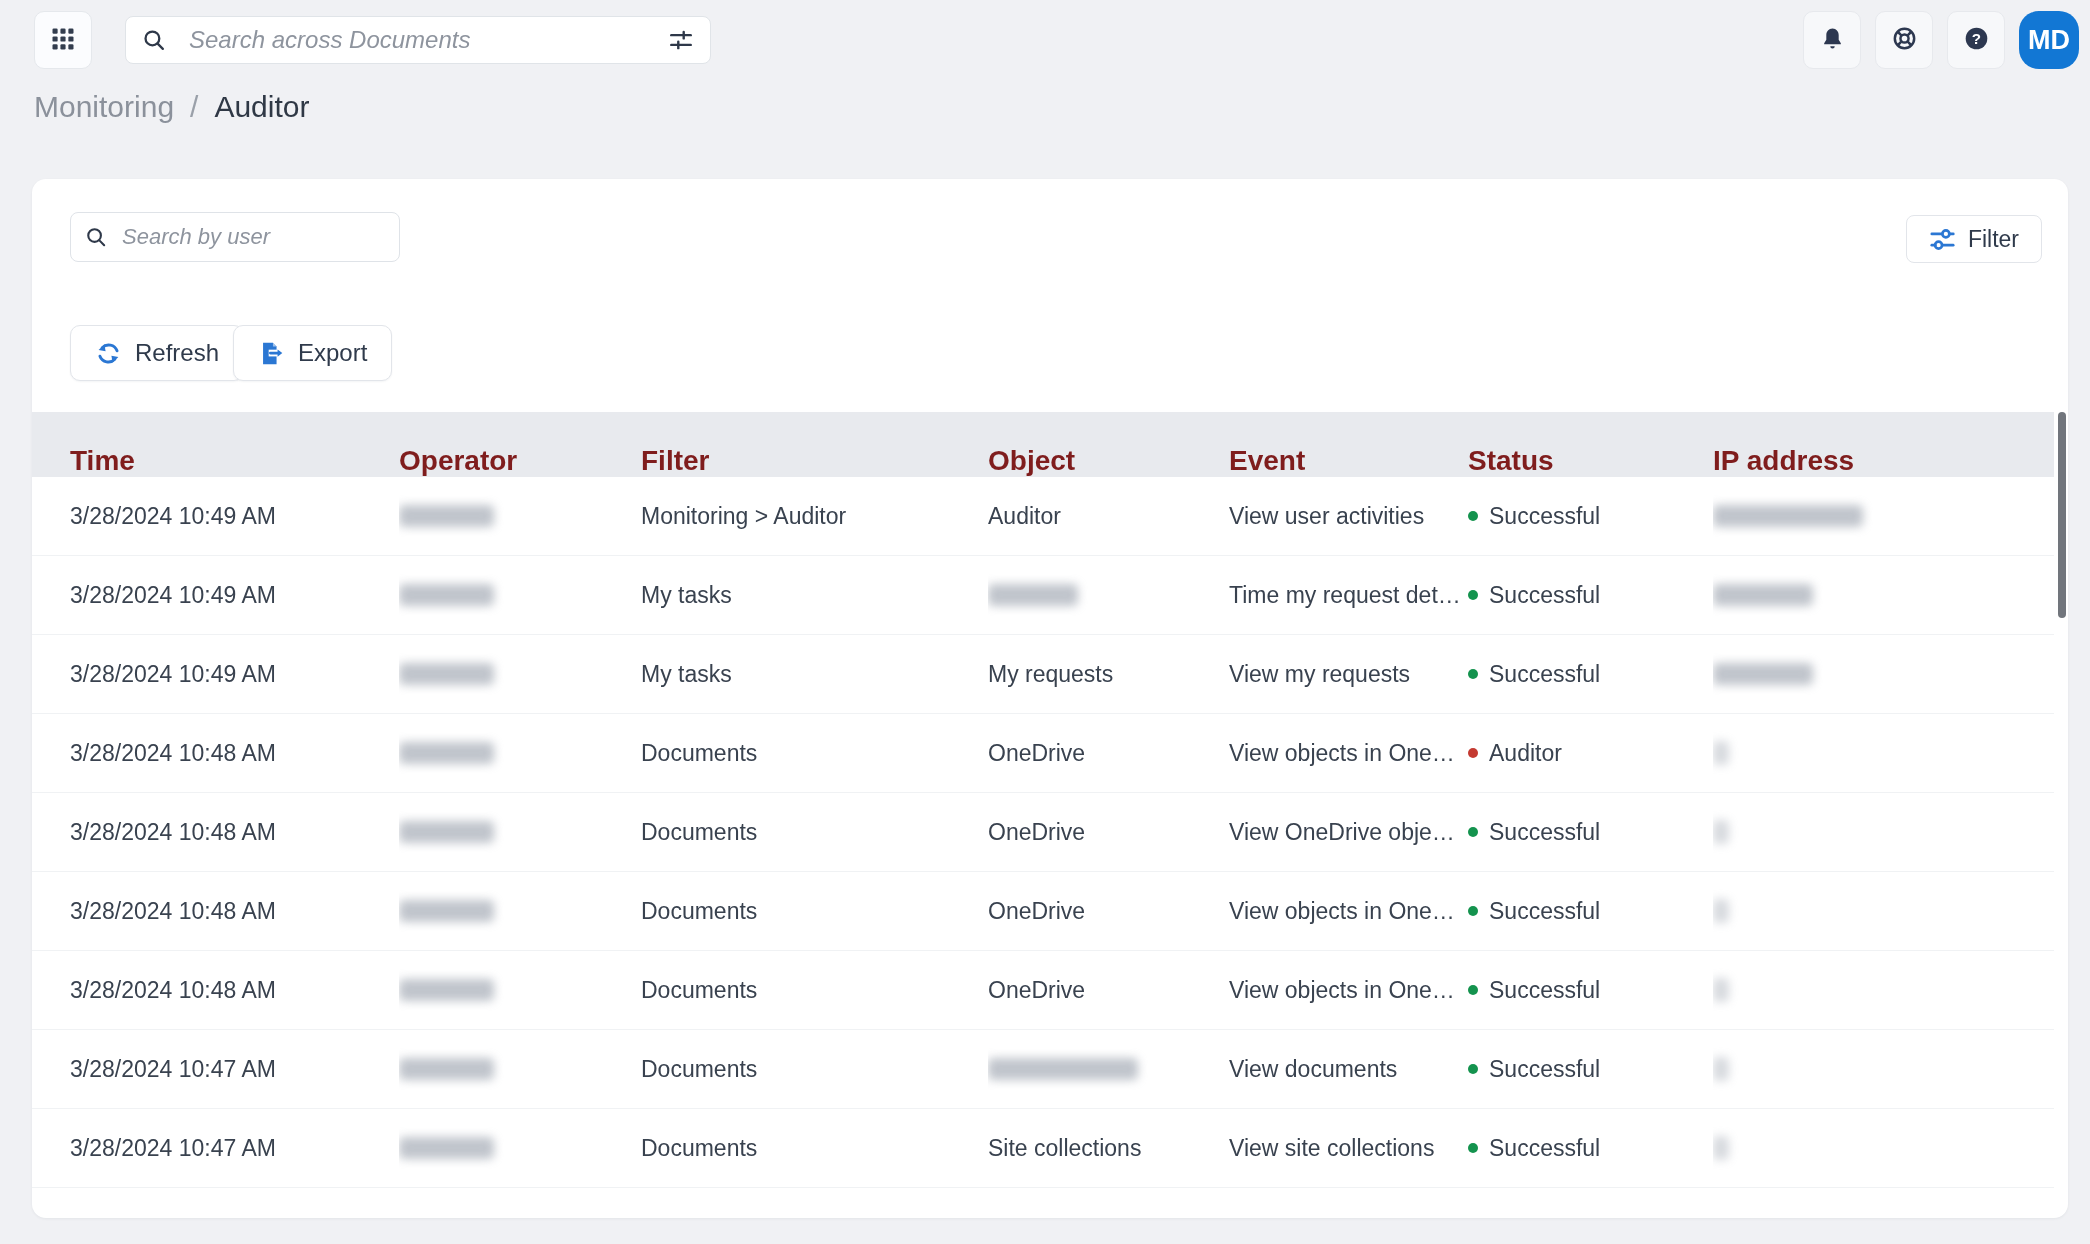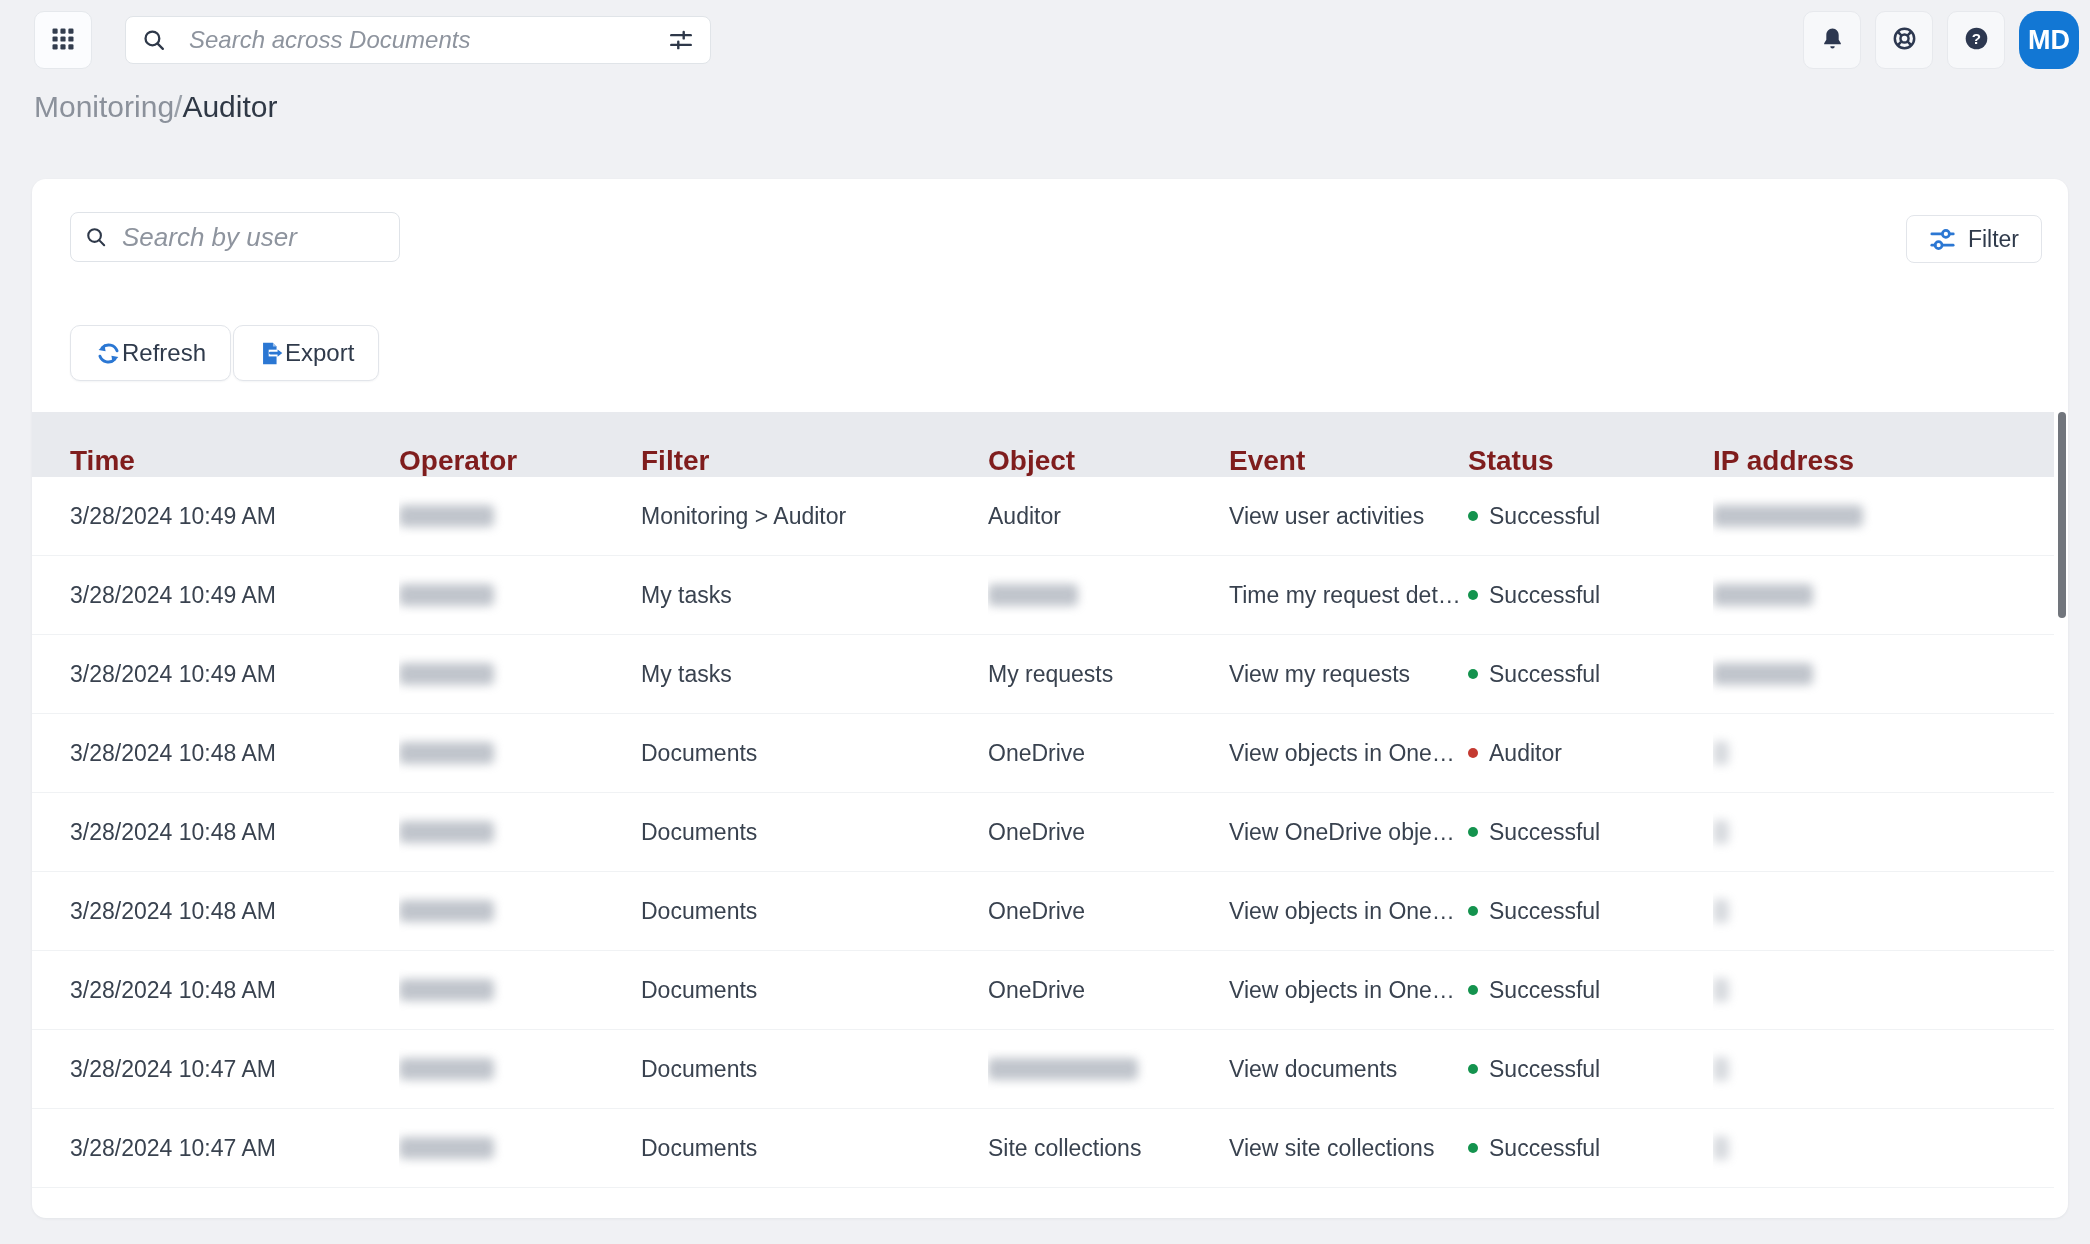--- a/index.html
+++ b/index.html
@@ -40,47 +40,47 @@
     background:#fff;border:1px solid #e0e4e8;border-radius:8px;
     display:flex;align-items:center;padding:0 16px;
   }
   .gsearch input{
     flex:1;border:0;outline:0;background:transparent;margin-left:20px;
     font-size:24px;font-style:italic;color:#434b58;font-family:inherit;min-width:0;
   }
   input::placeholder{color:#8e949e;font-style:italic}
 
   
-  .breadcrumb{position:absolute;left:34px;top:90px;font-size:30px;display:flex;gap:0;align-items:baseline}
+  .breadcrumb{position:absolute;left:34px;top:90px;font-size:30px;display:flex;gap:16px;align-items:baseline}
   .bc-parent{color:#8b919b;cursor:pointer}
   .bc-sep{color:#9aa0a9}
   .bc-current{color:#2f3845}
 
   
   .card{
     position:absolute;left:32px;top:179px;width:2036px;height:1039px;
     background:#fff;border-radius:14px;box-shadow:0 1px 3px rgba(25,35,50,.06);
   }
   .user-search{
     position:absolute;left:38px;top:33px;width:330px;height:50px;
     border:1px solid #dfe3e8;border-radius:8px;background:#fff;
     display:flex;align-items:center;padding:0 14px;
   }
   .user-search input{
     flex:1;border:0;outline:0;background:transparent;margin-left:12px;
-    font-size:26px;font-style:italic;color:#434b58;font-family:inherit;min-width:0;
+    font-size:22px;font-style:italic;color:#434b58;font-family:inherit;min-width:0;
   }
   .filter-btn{
     position:absolute;top:36px;right:26px;height:48px;padding:0 22px;
     display:flex;align-items:center;gap:12px;background:#fff;
     border:1px solid #e2e5ea;border-radius:8px;font-size:23px;color:#2f3a4b;cursor:pointer;
   }
   .action-btn{
     position:absolute;top:146px;height:56px;padding:0 24px;
-    display:flex;align-items:center;background:#fff;
+    display:flex;align-items:center;gap:13px;background:#fff;
     border:1px solid #e2e5ea;border-radius:10px;font-size:24px;color:#2f3a4b;cursor:pointer;
     box-shadow:0 1px 2px rgba(25,35,50,.05);
   }
   #btn-refresh{left:38px}
   #btn-export{left:201px}
 
   
   .table{position:absolute;left:0;top:233px;width:100%}
   .thead{position:relative;height:65px;background:var(--header-bg);width:calc(100% - 14px)}
   .hcell{

